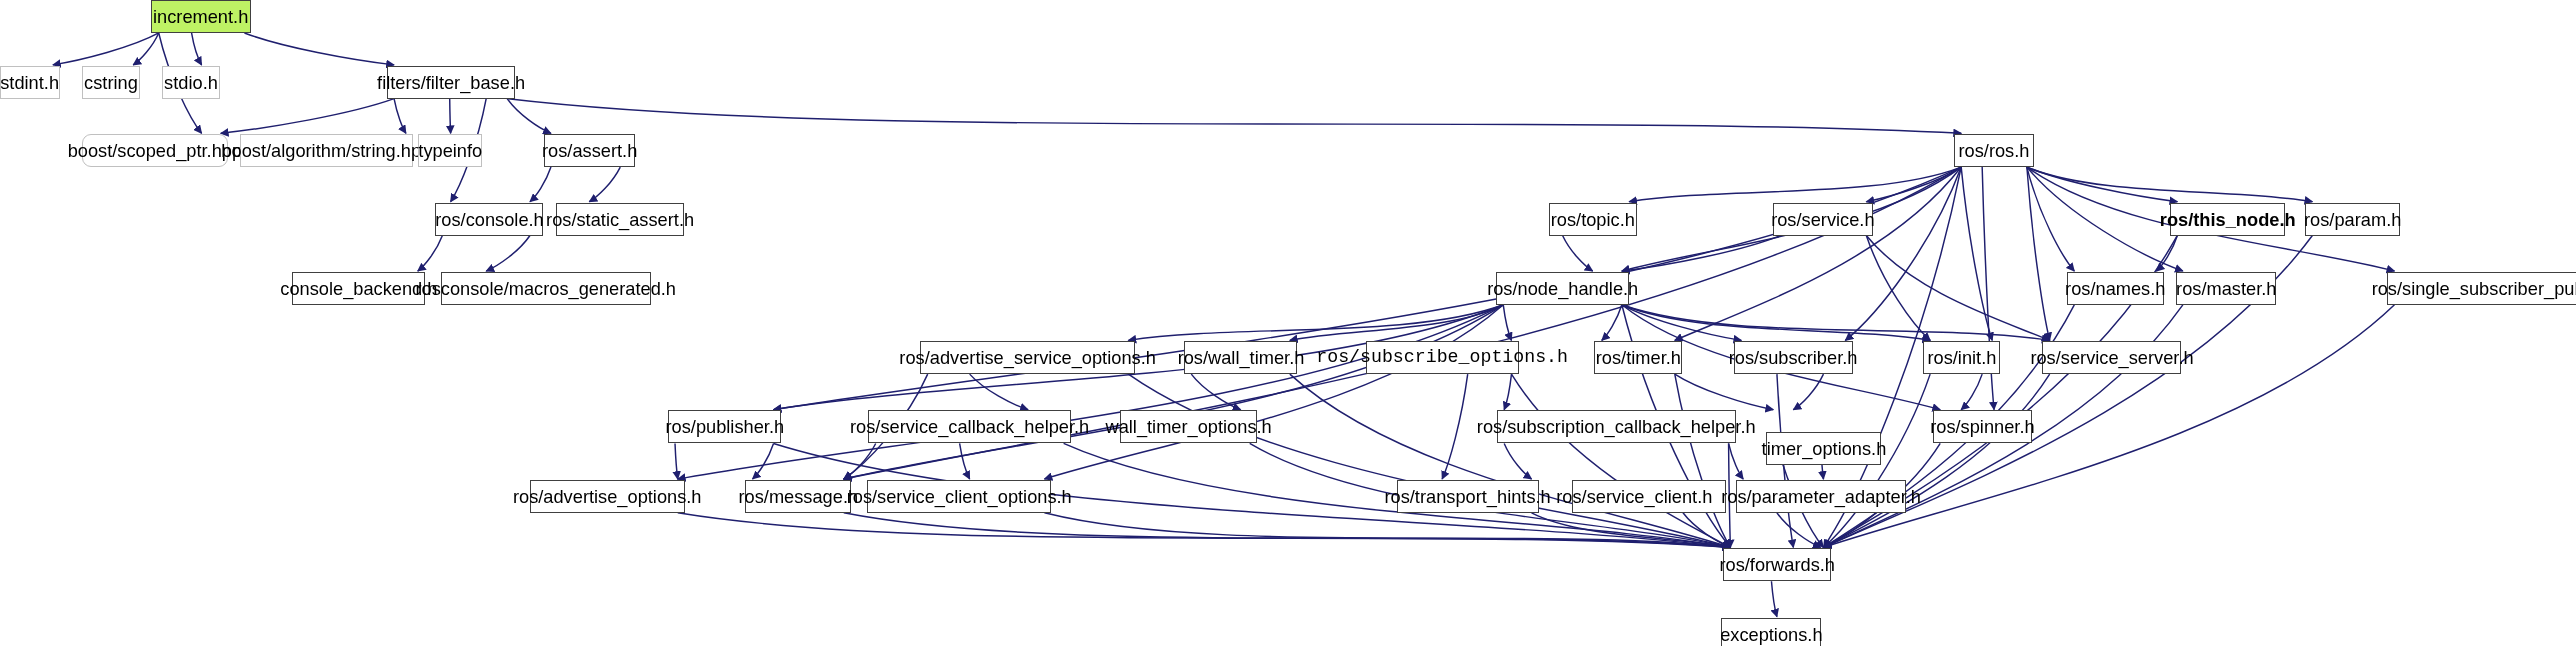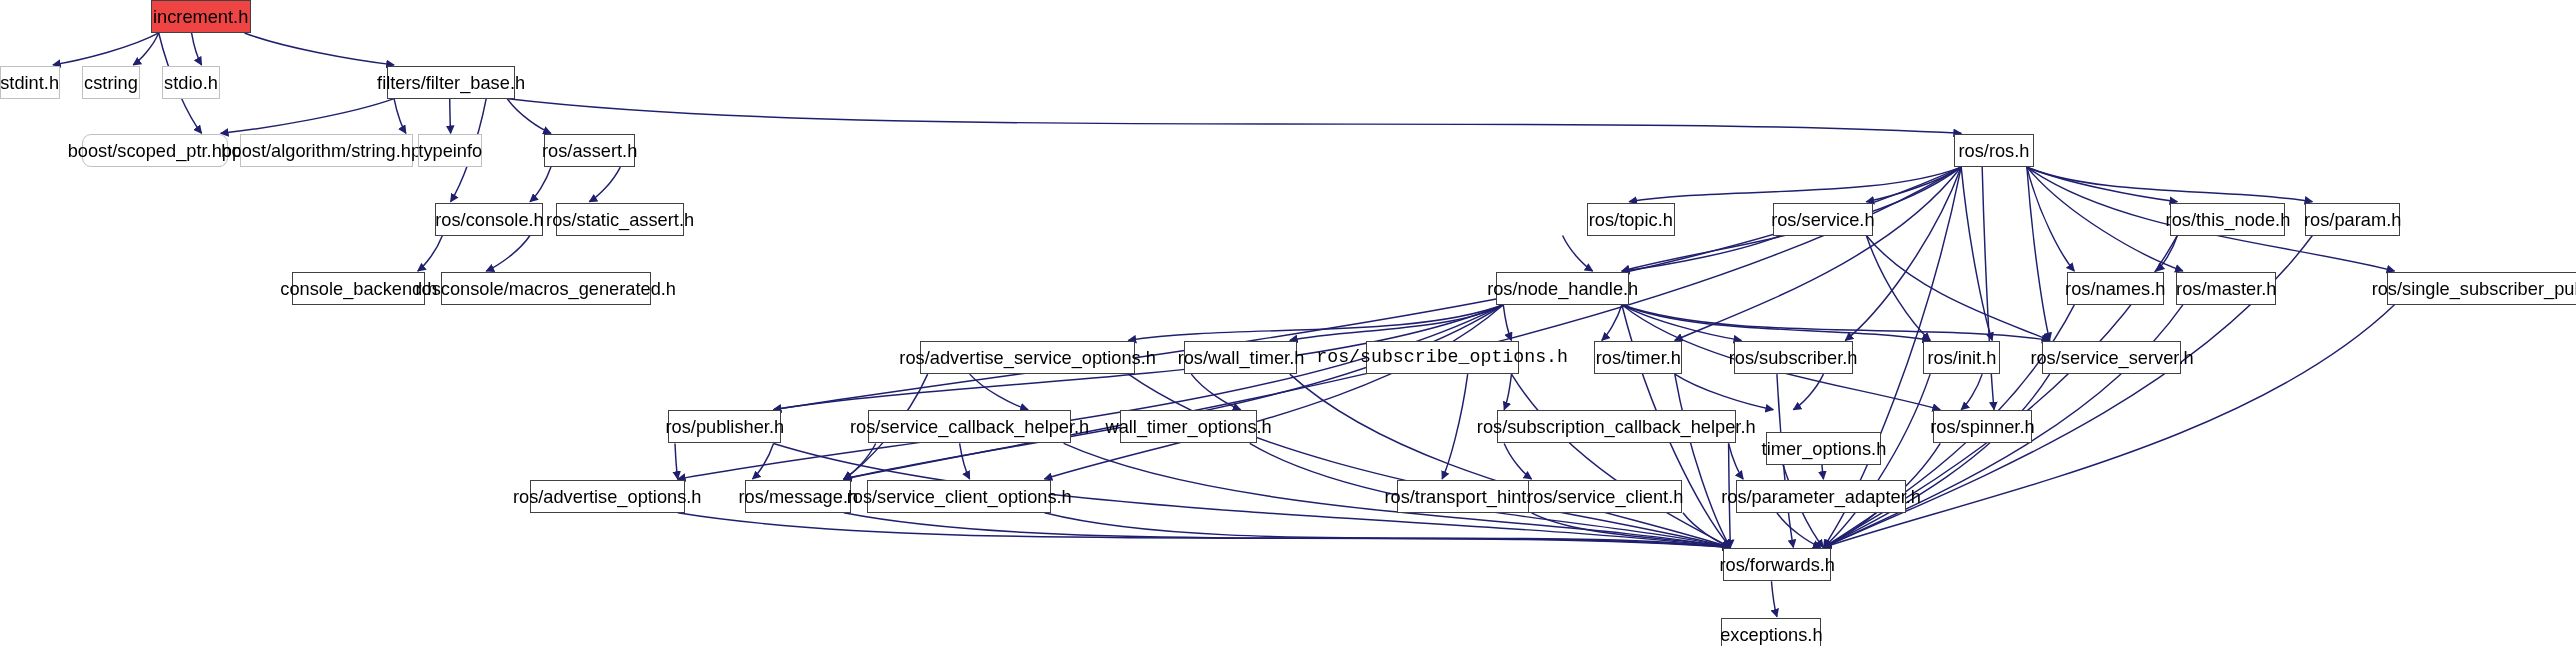--- a/index.html
+++ b/index.html
@@ -39,21 +39,21 @@
     letter-spacing: 0px;
     height: 33px;
     padding: 0 9px;
     z-index: 5;
   }
   .gnode.strong {
     border: 1.8px solid #404040;
   }
   .gnode.root {
     border: 1.8px solid #404040;
-    background: #ef4444;
+    background: #bef264;
   }
   .gnode .lbl {
     display: block;
     transform: scaleX(0.96);
     transform-origin: center;
   }
 </style>
 </head>
 <body>
 
@@ -192,27 +192,27 @@
       </div>
       <div class="gnode strong" style="left: 292px; top: 272px; width: 133px;">
         <span class="lbl">console_backend.h</span>
       </div>
       <div class="gnode strong" style="left: 441px; top: 272px; width: 210px;">
         <span class="lbl">rosconsole/macros_generated.h</span>
       </div>
       <div class="gnode strong" style="left: 1954px; top: 134px; width: 80px;">
         <span class="lbl">ros/ros.h</span>
       </div>
-      <div class="gnode strong" style="left: 1587px; top: 203px; width: 88px;">
+      <div class="gnode strong" style="left: 1549px; top: 203px; width: 88px;">
         <span class="lbl">ros/topic.h</span>
       </div>
       <div class="gnode strong" style="left: 1773px; top: 203px; width: 100px;">
         <span class="lbl">ros/service.h</span>
       </div>
-      <div class="gnode strong" style="left: 2170px; top: 203px; width: 115px;">
+      <div class="gnode strong" style="left: 2170px; top: 203px; width: 115px; font-weight: bold;">
         <span class="lbl">ros/this_node.h</span>
       </div>
       <div class="gnode strong" style="left: 2305px; top: 203px; width: 95px;">
         <span class="lbl">ros/param.h</span>
       </div>
       <div class="gnode strong" style="left: 1496px; top: 272px; width: 133px;">
         <span class="lbl">ros/node_handle.h</span>
       </div>
       <div class="gnode strong" style="left: 2067px; top: 272px; width: 97px;">
         <span class="lbl">ros/names.h</span>
@@ -267,21 +267,21 @@
       </div>
       <div class="gnode strong" style="left: 745px; top: 480px; width: 106px;">
         <span class="lbl">ros/message.h</span>
       </div>
       <div class="gnode strong" style="left: 867px; top: 480px; width: 184px;">
         <span class="lbl">ros/service_client_options.h</span>
       </div>
       <div class="gnode strong" style="left: 1397px; top: 480px; width: 142px;">
         <span class="lbl">ros/transport_hints.h</span>
       </div>
-      <div class="gnode strong" style="left: 1528px; top: 480px; width: 154px;">
+      <div class="gnode strong" style="left: 1572px; top: 480px; width: 154px; justify-content: flex-end;">
         <span class="lbl">ros/service_client.h</span>
       </div>
       <div class="gnode strong" style="left: 1736px; top: 480px; width: 170px;">
         <span class="lbl">ros/parameter_adapter.h</span>
       </div>
       <div class="gnode strong" style="left: 1723px; top: 548px; width: 108px;">
         <span class="lbl">ros/forwards.h</span>
       </div>
       <div class="gnode strong" style="left: 1721px; top: 618px; width: 100px;">
         <span class="lbl">exceptions.h</span>

